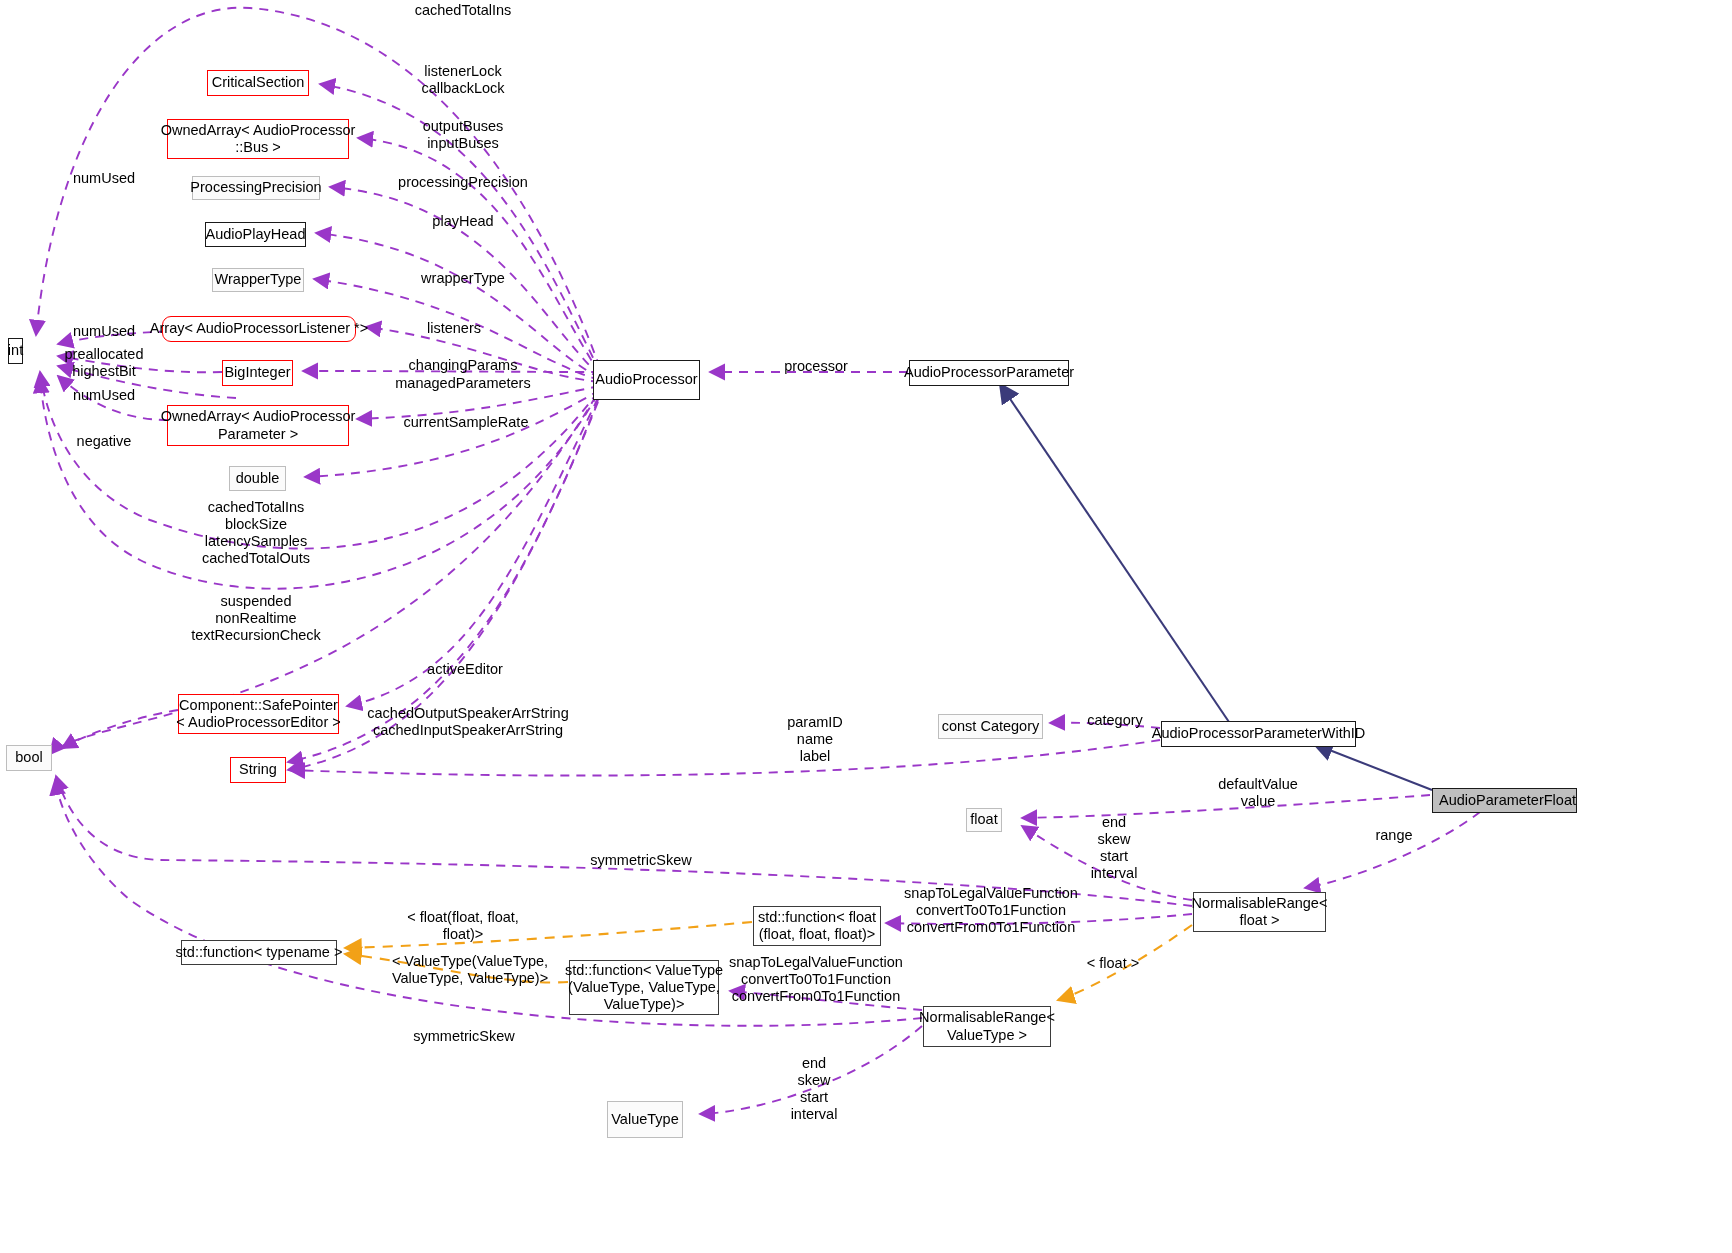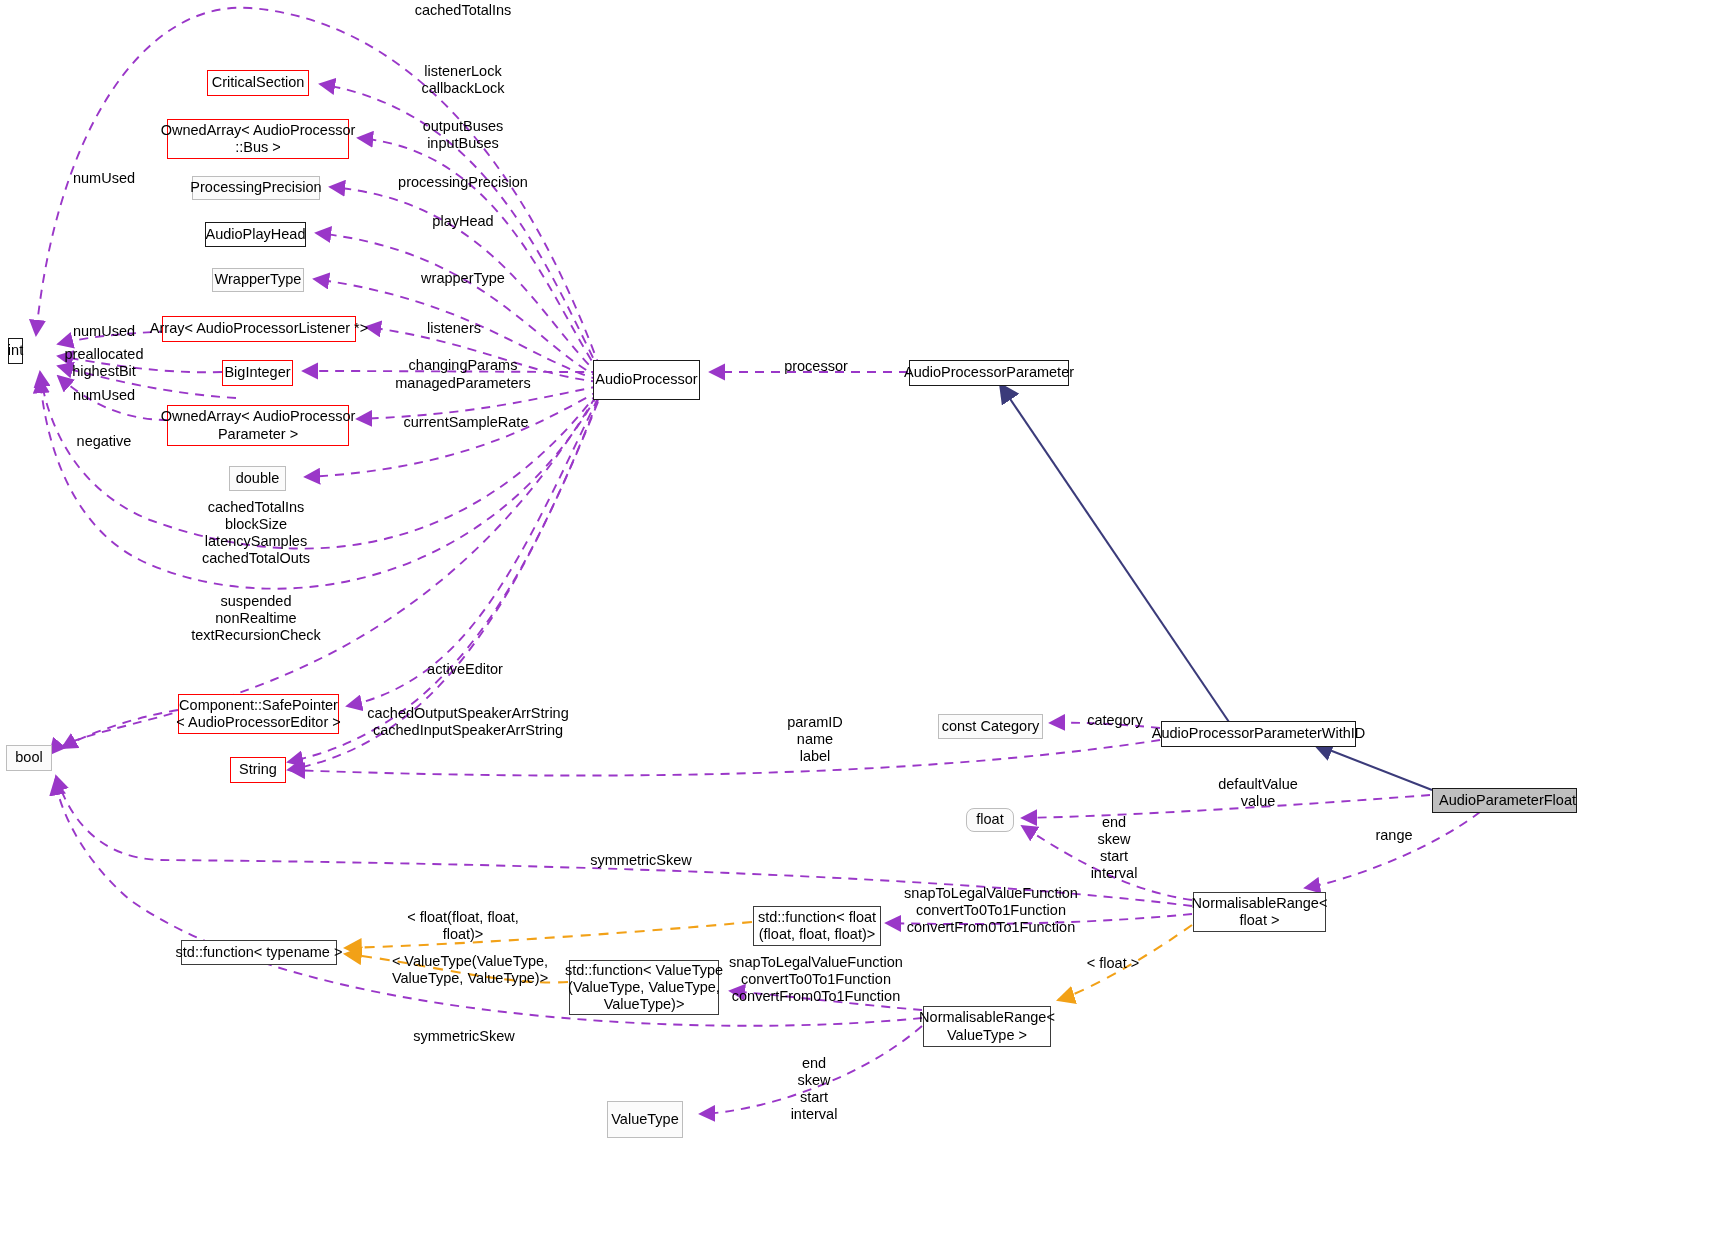--- a/index.html
+++ b/index.html
@@ -138,21 +138,21 @@
   </div>
 
   <div class="node b-black" style="left:205px;top:222px;width:101px;height:25px;">
     <span>AudioPlayHead</span>
   </div>
 
   <div class="node b-grey" style="left:212px;top:268px;width:92px;height:24px;">
     <span>WrapperType</span>
   </div>
 
-  <div class="node b-red" style="left:162px;top:316px;width:194px;height:26px;">
+  <div class="node b-red" style="left:162px;top:316px;width:194px;height:26px;border-radius:9px;">
     <span>Array&lt; AudioProcessorListener *&gt;</span>
   </div>
 
   <div class="node b-red" style="left:222px;top:360px;width:71px;height:26px;">
     <span>BigInteger</span>
   </div>
 
   <div class="node b-red" style="left:167px;top:405px;width:182px;height:41px;">
     <span>OwnedArray&lt; AudioProcessor
 Parameter &gt;</span>
@@ -184,21 +184,21 @@
   </div>
 
   <div class="node b-black" style="left:1161px;top:721px;width:195px;height:26px;">
     <span>AudioProcessorParameterWithID</span>
   </div>
 
   <div class="node filled" style="left:1432px;top:788px;width:145px;height:25px;">
     <span>AudioParameterFloat</span>
   </div>
 
-  <div class="node b-grey" style="left:966px;top:808px;width:48px;height:24px;border-radius:8px;">
+  <div class="node b-grey" style="left:966px;top:808px;width:36px;height:24px;">
     <span>float</span>
   </div>
 
   <div class="node b-dkgrey" style="left:1193px;top:892px;width:133px;height:40px;">
     <span>NormalisableRange&lt;
 float &gt;</span>
   </div>
 
   <div class="node b-dkgrey" style="left:181px;top:940px;width:156px;height:25px;">
     <span>std::function&lt; typename &gt;</span>

